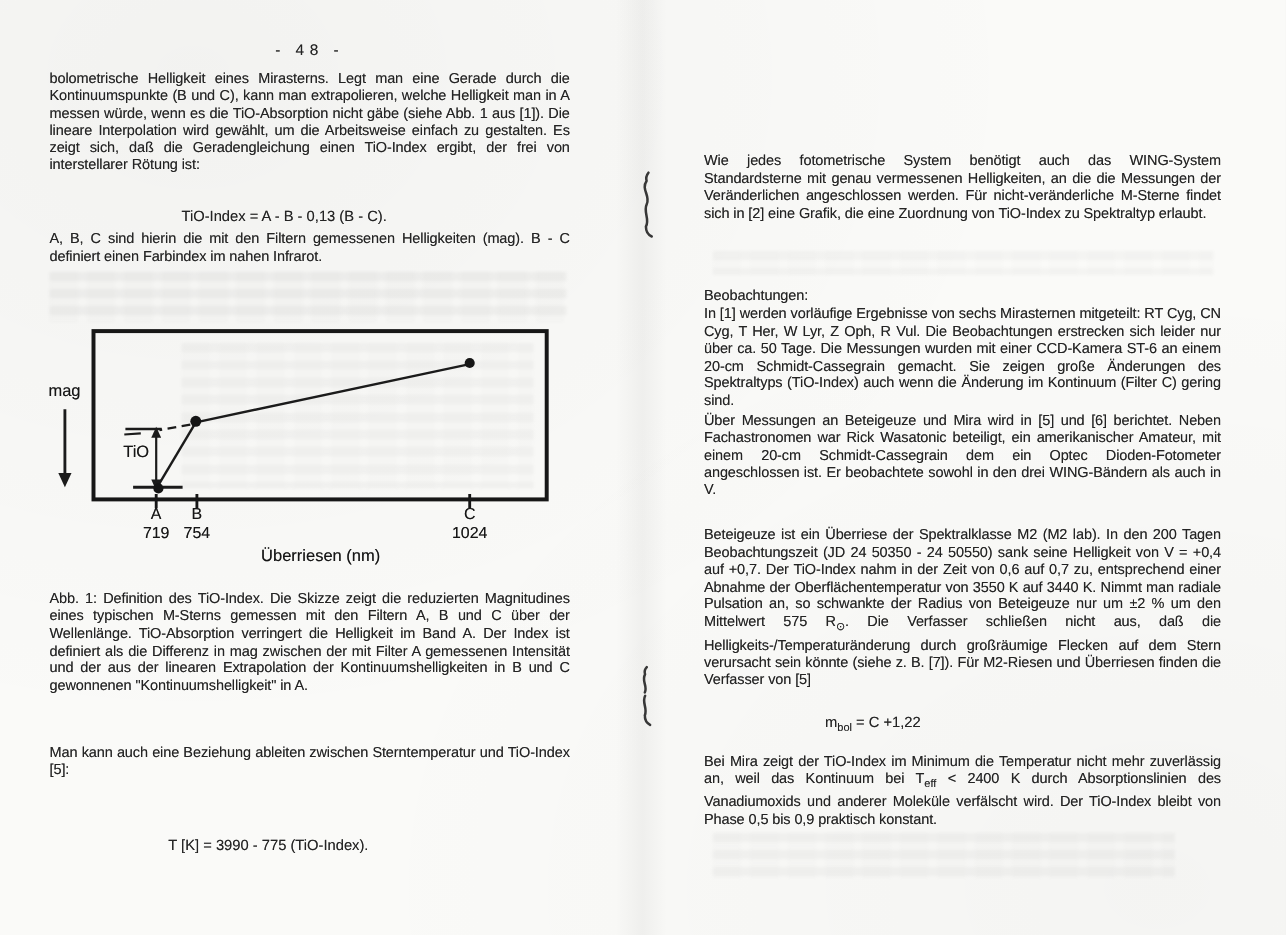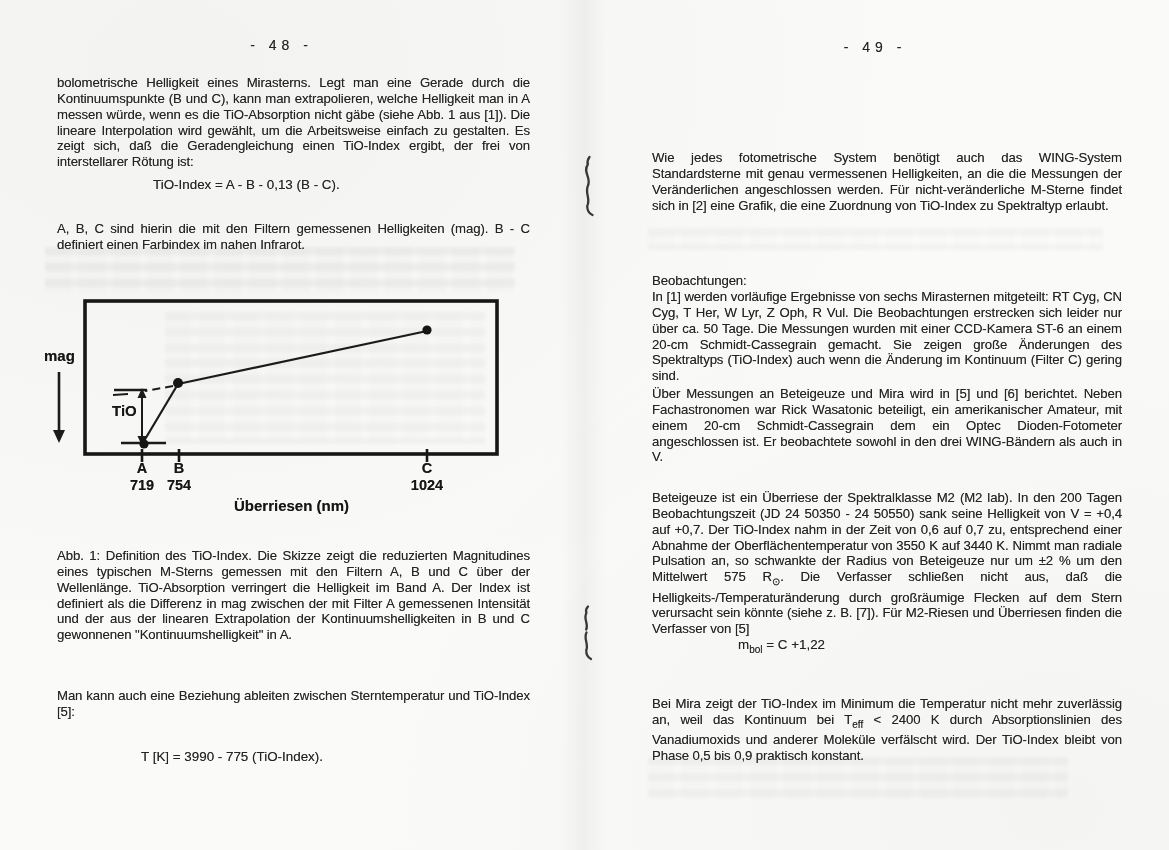--- a/index.html
+++ b/index.html
@@ -4,28 +4,28 @@
 <style>
   *{box-sizing:border-box}
   html,body{margin:0;padding:0}
   body{width:1169px;height:850px;font-family:"Liberation Sans",sans-serif;background:#e9e9e6}
   .scan{position:relative;width:1169px;height:850px;overflow:hidden;color:#242424;
     background:
       linear-gradient(to right, rgba(0,0,0,0) 0 560px, rgba(70,70,70,.05) 584px, rgba(0,0,0,0) 606px),
       radial-gradient(ellipse at 15% 8%, rgba(0,0,0,.03), rgba(0,0,0,0) 55%),
       radial-gradient(ellipse at 90% 95%, rgba(0,0,0,.025), rgba(0,0,0,0) 50%),
       #fafaf8;}
-  .body-text{position:absolute;margin:12px;font-size:13.2px;line-height:15.85px;letter-spacing:-.1px;
+  .body-text{position:absolute;margin:0;font-size:13.2px;line-height:15.85px;letter-spacing:-.1px;
     text-align:justify;text-shadow:0 0 .5px rgba(45,45,45,.55)}
   .pgnum{position:absolute;font-size:14px;font-weight:normal;letter-spacing:5px;text-align:center;
     text-shadow:0 0 .5px rgba(45,45,45,.5)}
-  .formula{position:absolute;margin:0;font-size:13.4px;letter-spacing:0;
+  .formula{position:absolute;margin:12px;font-size:13.4px;letter-spacing:0;
     text-shadow:0 0 .5px rgba(45,45,45,.55)}
   .underlined{text-underline-offset:2px}
-  .fig-label{position:absolute;font-weight:bold;color:#161616;line-height:1;
+  .fig-label{position:absolute;font-weight:normal;color:#161616;line-height:1;
     text-shadow:0 0 .6px rgba(30,30,30,.6)}
   .fl-15{font-size:15px}
   .fl-14{font-size:14.5px}
   .center{text-align:center}
   .sub{font-size:10px;vertical-align:-3.5px;letter-spacing:0}
   .figsvg{position:absolute}
   .inkmark{position:absolute}
   .ghost{position:absolute;pointer-events:none;filter:blur(1.6px);
     background-image:
       repeating-linear-gradient(to right, rgba(130,130,130,.06) 0 26px, rgba(0,0,0,0) 26px 34px),
@@ -87,21 +87,20 @@
 
   <p class="formula" style="left:45px;top:749px;width:473px;padding-left:96px">T [K] = 3990 - 775 (TiO-Index).</p>
 
   <svg class="inkmark" style="left:577px;top:154px" width="22" height="64" viewBox="0 0 22 64">
     <path d="M12.5,3 C10.5,5.5 10,7.5 10.8,10.5 M10.8,10.5 C5.5,18 14.5,24 11,31.5 C7.5,39 14,45 10.2,52 M10.2,52 C10.2,56 12,59.5 15.5,61" fill="none" stroke="#222" stroke-width="2.3" stroke-linecap="round" opacity="0.9"></path>
   </svg>
   <svg class="inkmark" style="left:577px;top:604px" width="20" height="58" viewBox="0 0 20 58">
     <path d="M11,2.5 C9,4.5 8.6,6.5 9.4,9 M9.4,9 C6,15 12,20 9.2,25.5 M9.5,28.5 C6.2,34.5 12,40 9.2,46.5 M9.2,46.5 C9.2,50 11,53.5 14,55" fill="none" stroke="#222" stroke-width="2.3" stroke-linecap="round" opacity="0.9"></path>
   </svg>
 
-  <div class="pgnum" style="left:640px;top:39px;width:470px">- 49 -</div>
 
   <div class="ghost" style="left:648px;top:228px;width:455px;height:22px;opacity:.3"></div>
 
 
   <p class="body-text" style="left:640px;top:138px;width:470px">Wie jedes fotometrische System benötigt auch das WING-System Standardsterne mit genau vermessenen Helligkeiten, an die die Messungen der Veränderlichen angeschlossen werden. Für nicht-veränderliche M-Sterne findet sich in [2] eine Grafik, die eine Zuordnung von TiO-Index zu Spektraltyp erlaubt.</p>
 
   <p class="body-text underlined" style="left:640px;top:261px;width:470px;text-align:left">Beobachtungen:</p>
 
   <p class="body-text" style="left:640px;top:277px;width:470px">In [1] werden vorläufige Ergebnisse von sechs Mirasternen mitgeteilt: RT Cyg, CN Cyg, T Her, W Lyr, Z Oph, R Vul. Die Beobachtungen erstrecken sich leider nur über ca. 50 Tage. Die Messungen wurden mit einer CCD-Kamera ST-6 an einem 20-cm Schmidt-Cassegrain gemacht. Sie zeigen große Änderungen des Spektraltyps (TiO-Index) auch wenn die Änderung im Kontinuum (Filter C) gering sind.</p>
 

